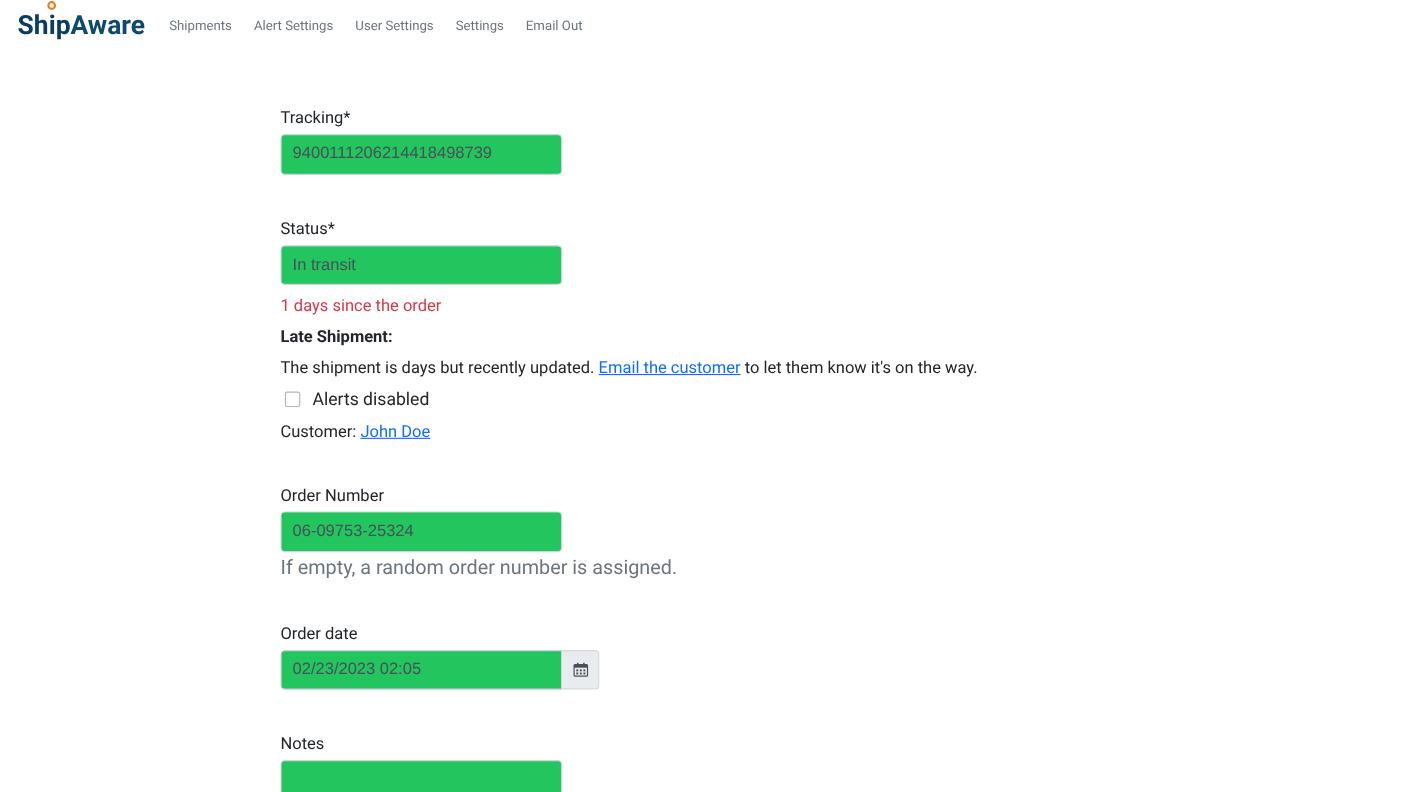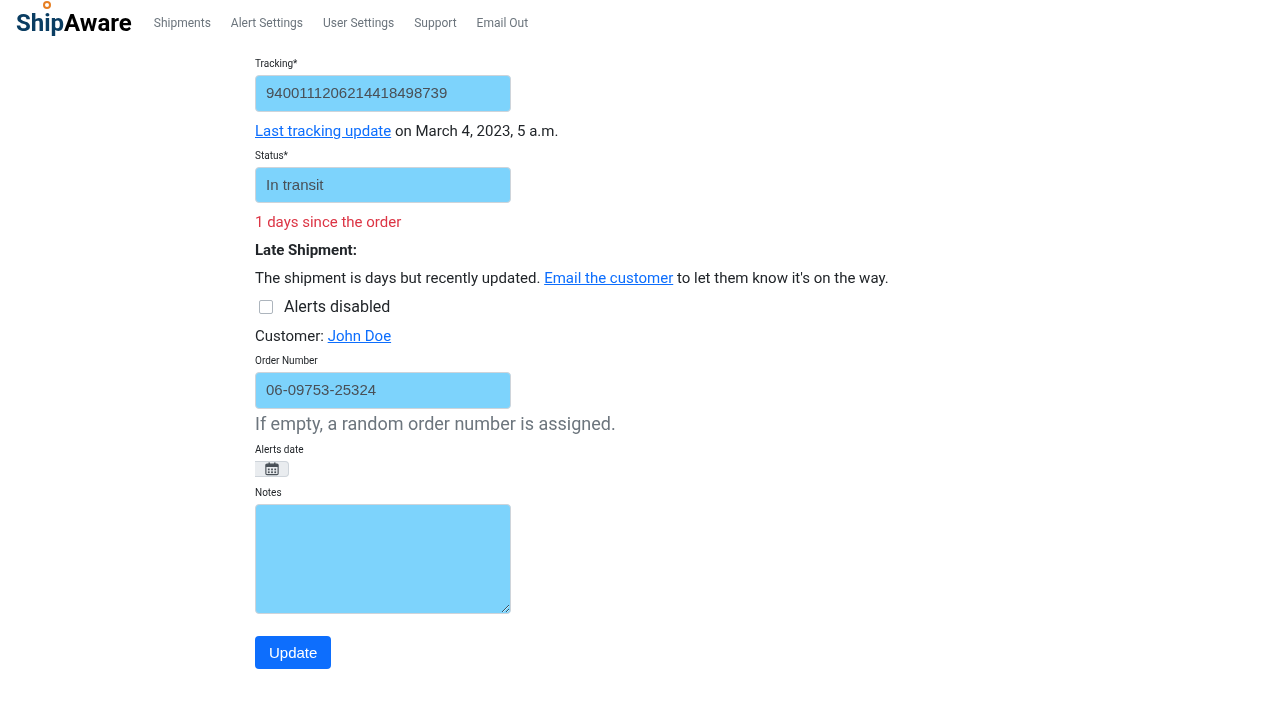--- a/index.html
+++ b/index.html
@@ -18,21 +18,21 @@
   .brand {
     display: flex;
     align-items: center;
     margin-right: 12px;
     text-decoration: none;
     font-weight: 700;
     font-size: 24px;
     line-height: 1;
   }
   .brand .ship { color: #0a3d62; position: relative; }
-  .brand .aware { color: #000000; }
+  .brand .aware { color: #0c4a6e; }
   .brand .i-wrap { position: relative; display: inline-block; }
   .brand .i-wrap .dot-icon {
     position: absolute;
     top: -10px;
     left: 50%;
     transform: translateX(-50%);
     width: 8px;
     height: 8px;
     border: 2px solid #e67e22;
     border-radius: 50%;
@@ -50,30 +50,31 @@
     padding: 0 10px;
   }
   .form-area {
     margin-left: 0;
     padding-top: 12px;
   }
   .form-group { margin-bottom: 10px; }
   .form-label {
     display: block;
     margin-bottom: 6px;
-    font-size: 10px;
+    font-size: 15px;
+    margin-top: 40px;
   }
   .form-control {
     display: block;
     width: 256px;
     padding: 6px 10px;
     font-size: 15px;
     line-height: 1.5;
     color: #495057;
-    background: #7dd3fc;
+    background: #22c55e;
     border: 1px solid #ced4da;
     border-radius: 4px;
   }
   textarea.form-control { height: 110px; resize: both; }
   .input-group { display: flex; width: 290px; }
   .input-group .form-control { border-top-right-radius: 0; border-bottom-right-radius: 0; flex: 1; }
   .input-group-append {
     display: flex;
     align-items: center;
     justify-content: center;
@@ -121,35 +122,32 @@
 <nav class="navbar">
   <a href="#" class="brand">
     <span class="ship">Sh</span>
       <span class="i-wrap"><span class="dot-icon"></span><span style="color:#0a3d62;">i</span></span>
       <span style="color:#0a3d62;">p</span>
       <span class="aware">Aware</span>
   </a>
   <a href="#" class="nav-link">Shipments</a>
   <a href="#" class="nav-link">Alert Settings</a>
   <a href="#" class="nav-link">User Settings</a>
-  <a href="#" class="nav-link">Support</a>
+  <a href="#" class="nav-link">Settings</a>
   <a href="#" class="nav-link">Email Out</a>
 </nav>
 
 <div class="container">
   <div class="form-area">
 
     <div class="form-group">
       <label class="form-label">Tracking*</label>
       <input type="text" class="form-control" value="9400111206214418498739" style="">
     </div>
 
-    <p class="para">
-      <a href="#" class="link">Last tracking update</a><span> on March 4, 2023, 5 a.m.</span>
-    </p>
 
     <div class="form-group">
       <label class="form-label">Status*</label>
       <input type="text" class="form-control" value="In transit" style="">
     </div>
 
     <p class="para text-danger">1 days since the order</p>
 
     <p class="para"><strong>Late Shipment:</strong></p>
 
@@ -166,22 +164,23 @@
       <span>Customer: </span><a href="#" class="link">John Doe</a>
     </p>
 
     <div class="form-group">
       <label class="form-label">Order Number</label>
       <input type="text" class="form-control" value="06-09753-25324" style="">
       <div class="help-text">If empty, a random order number is assigned.</div>
     </div>
 
     <div class="form-group">
-      <label class="form-label">Alerts date</label>
+      <label class="form-label">Order date</label>
       <div class="input-group">
+        <input type="text" class="form-control" value="02/23/2023 02:05" style="">
         <span class="input-group-append">
           <svg class="calendar-icon" viewBox="0 0 16 16">
             <rect x="1" y="2.5" width="14" height="12" rx="1.3" fill="none" stroke="currentColor" stroke-width="1.3"></rect>
             <rect x="1" y="2.5" width="14" height="3.2" fill="currentColor"></rect>
             <rect x="4" y="0.5" width="1.6" height="3" fill="currentColor"></rect>
             <rect x="10.4" y="0.5" width="1.6" height="3" fill="currentColor"></rect>
             <rect x="3.3" y="7.5" width="2" height="2" fill="currentColor"></rect>
             <rect x="7" y="7.5" width="2" height="2" fill="currentColor"></rect>
             <rect x="10.7" y="7.5" width="2" height="2" fill="currentColor"></rect>
             <rect x="3.3" y="10.7" width="2" height="2" fill="currentColor"></rect>

